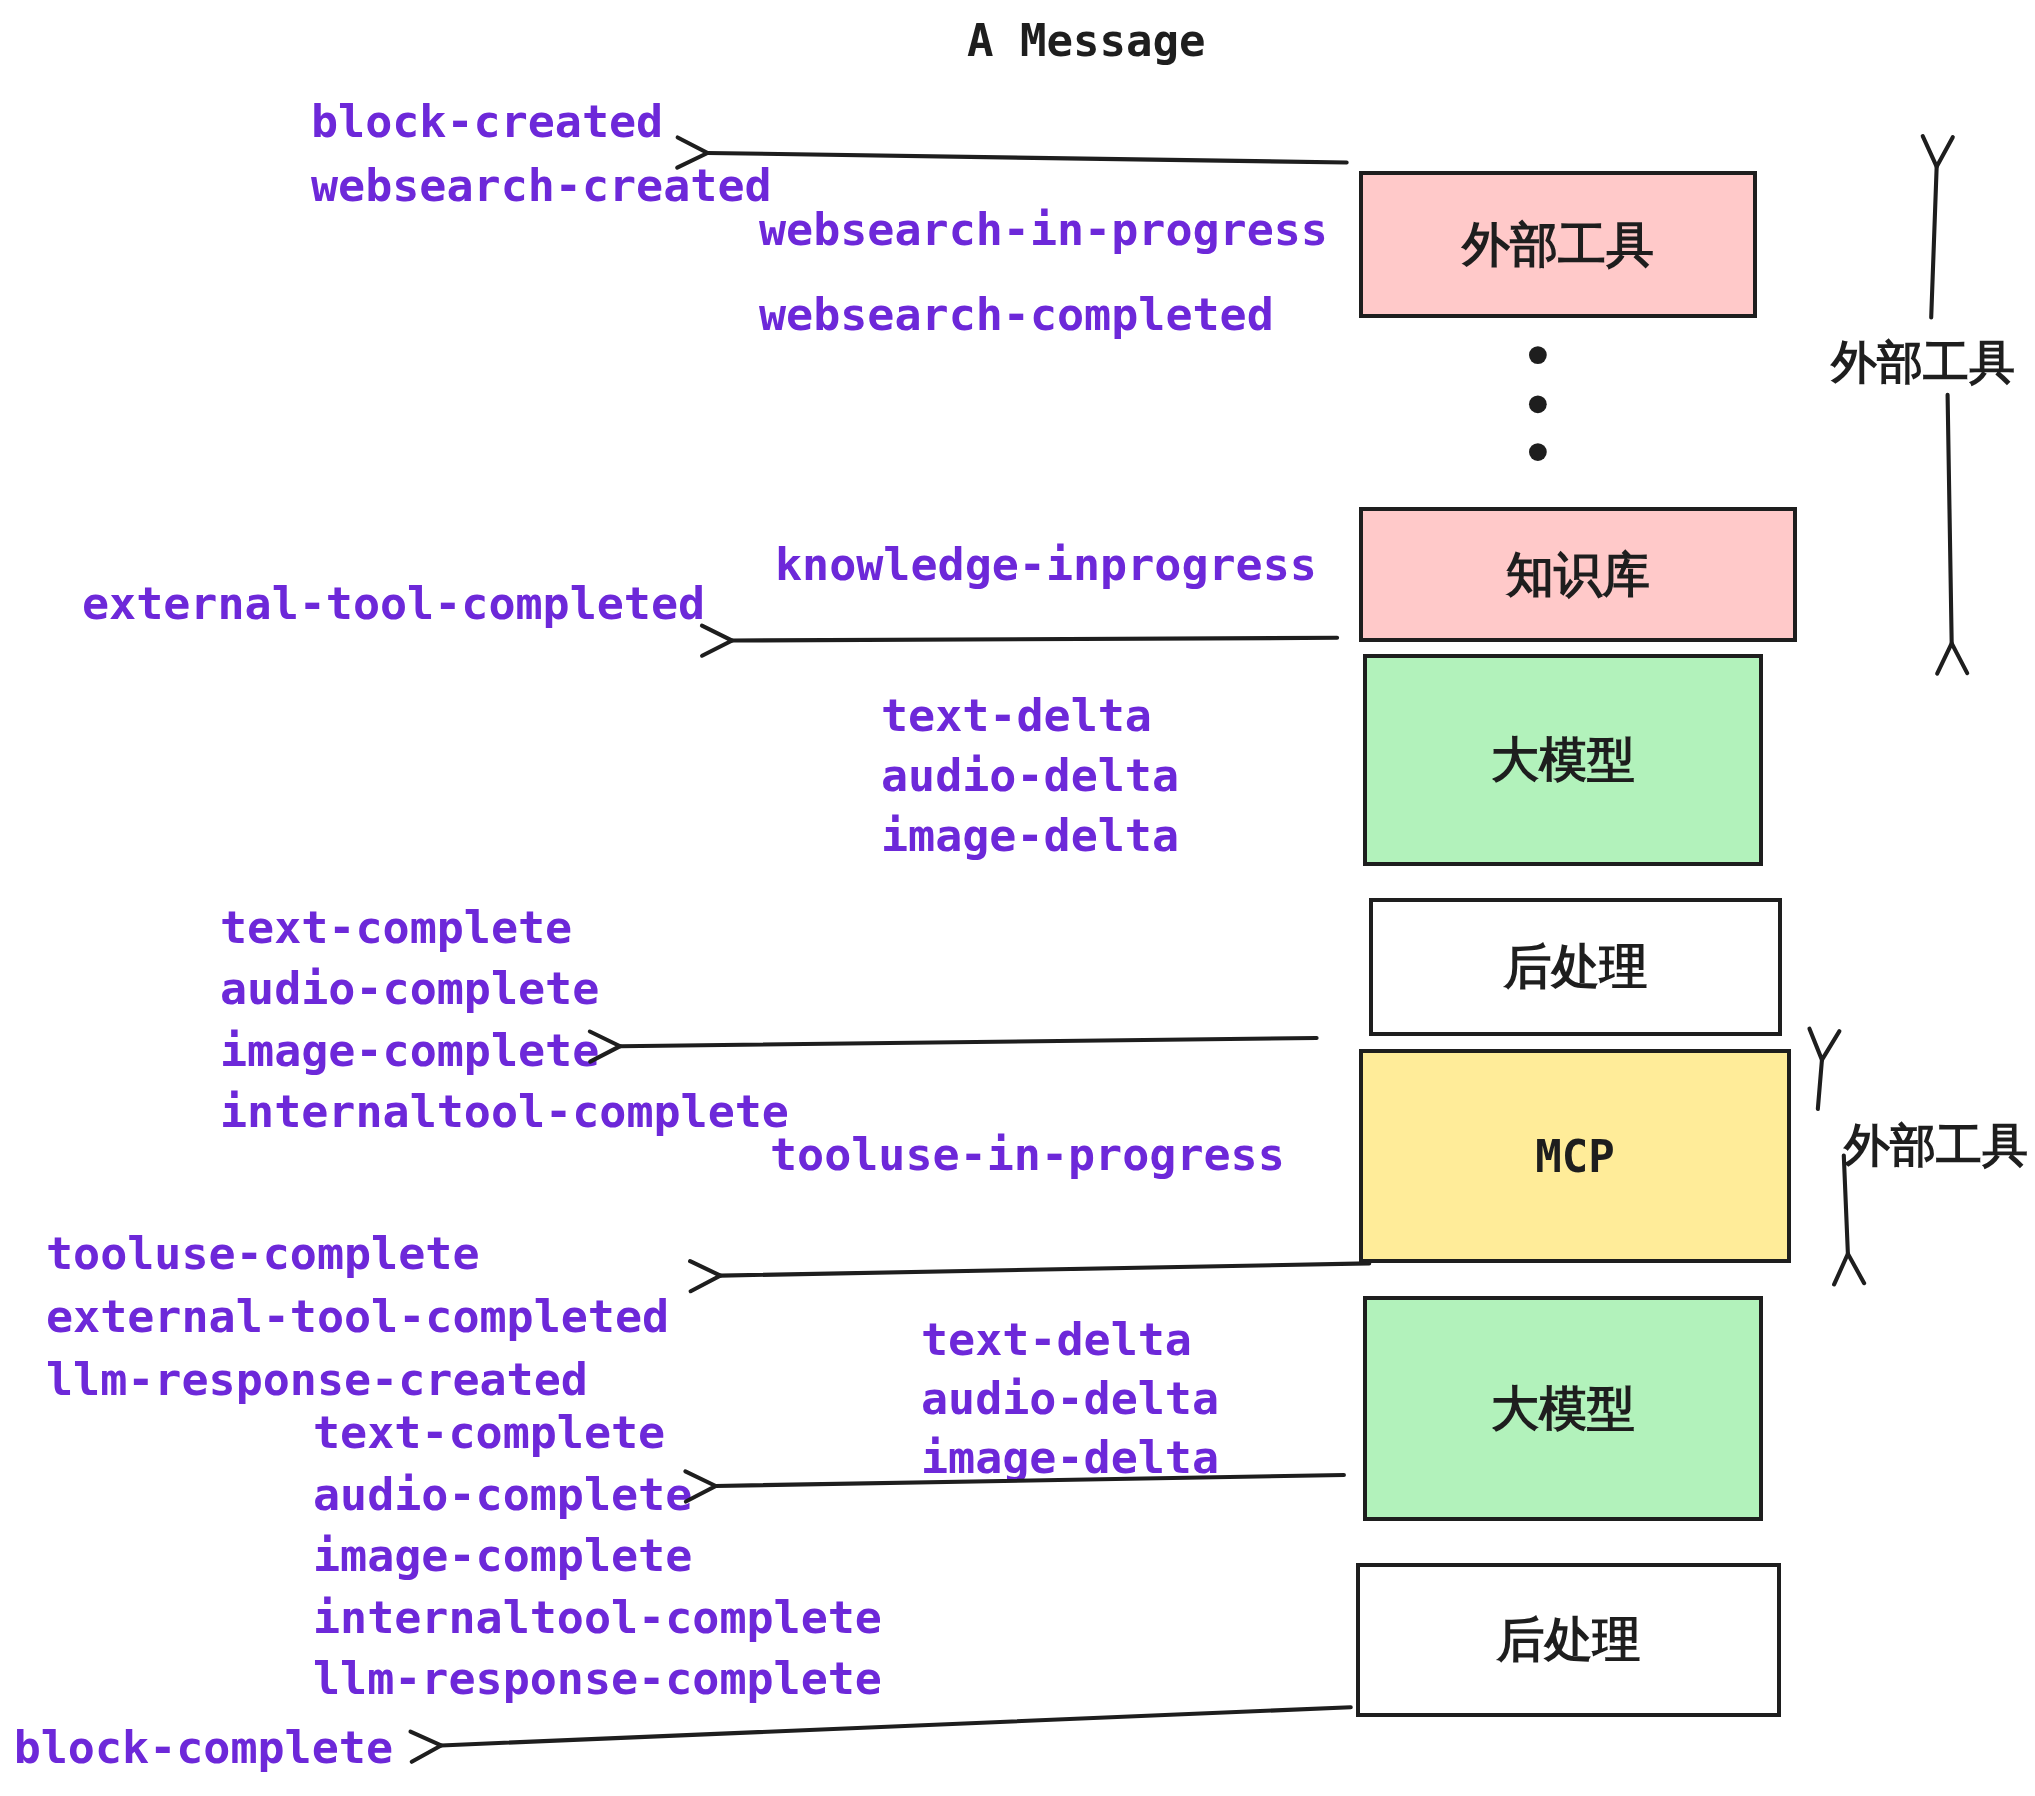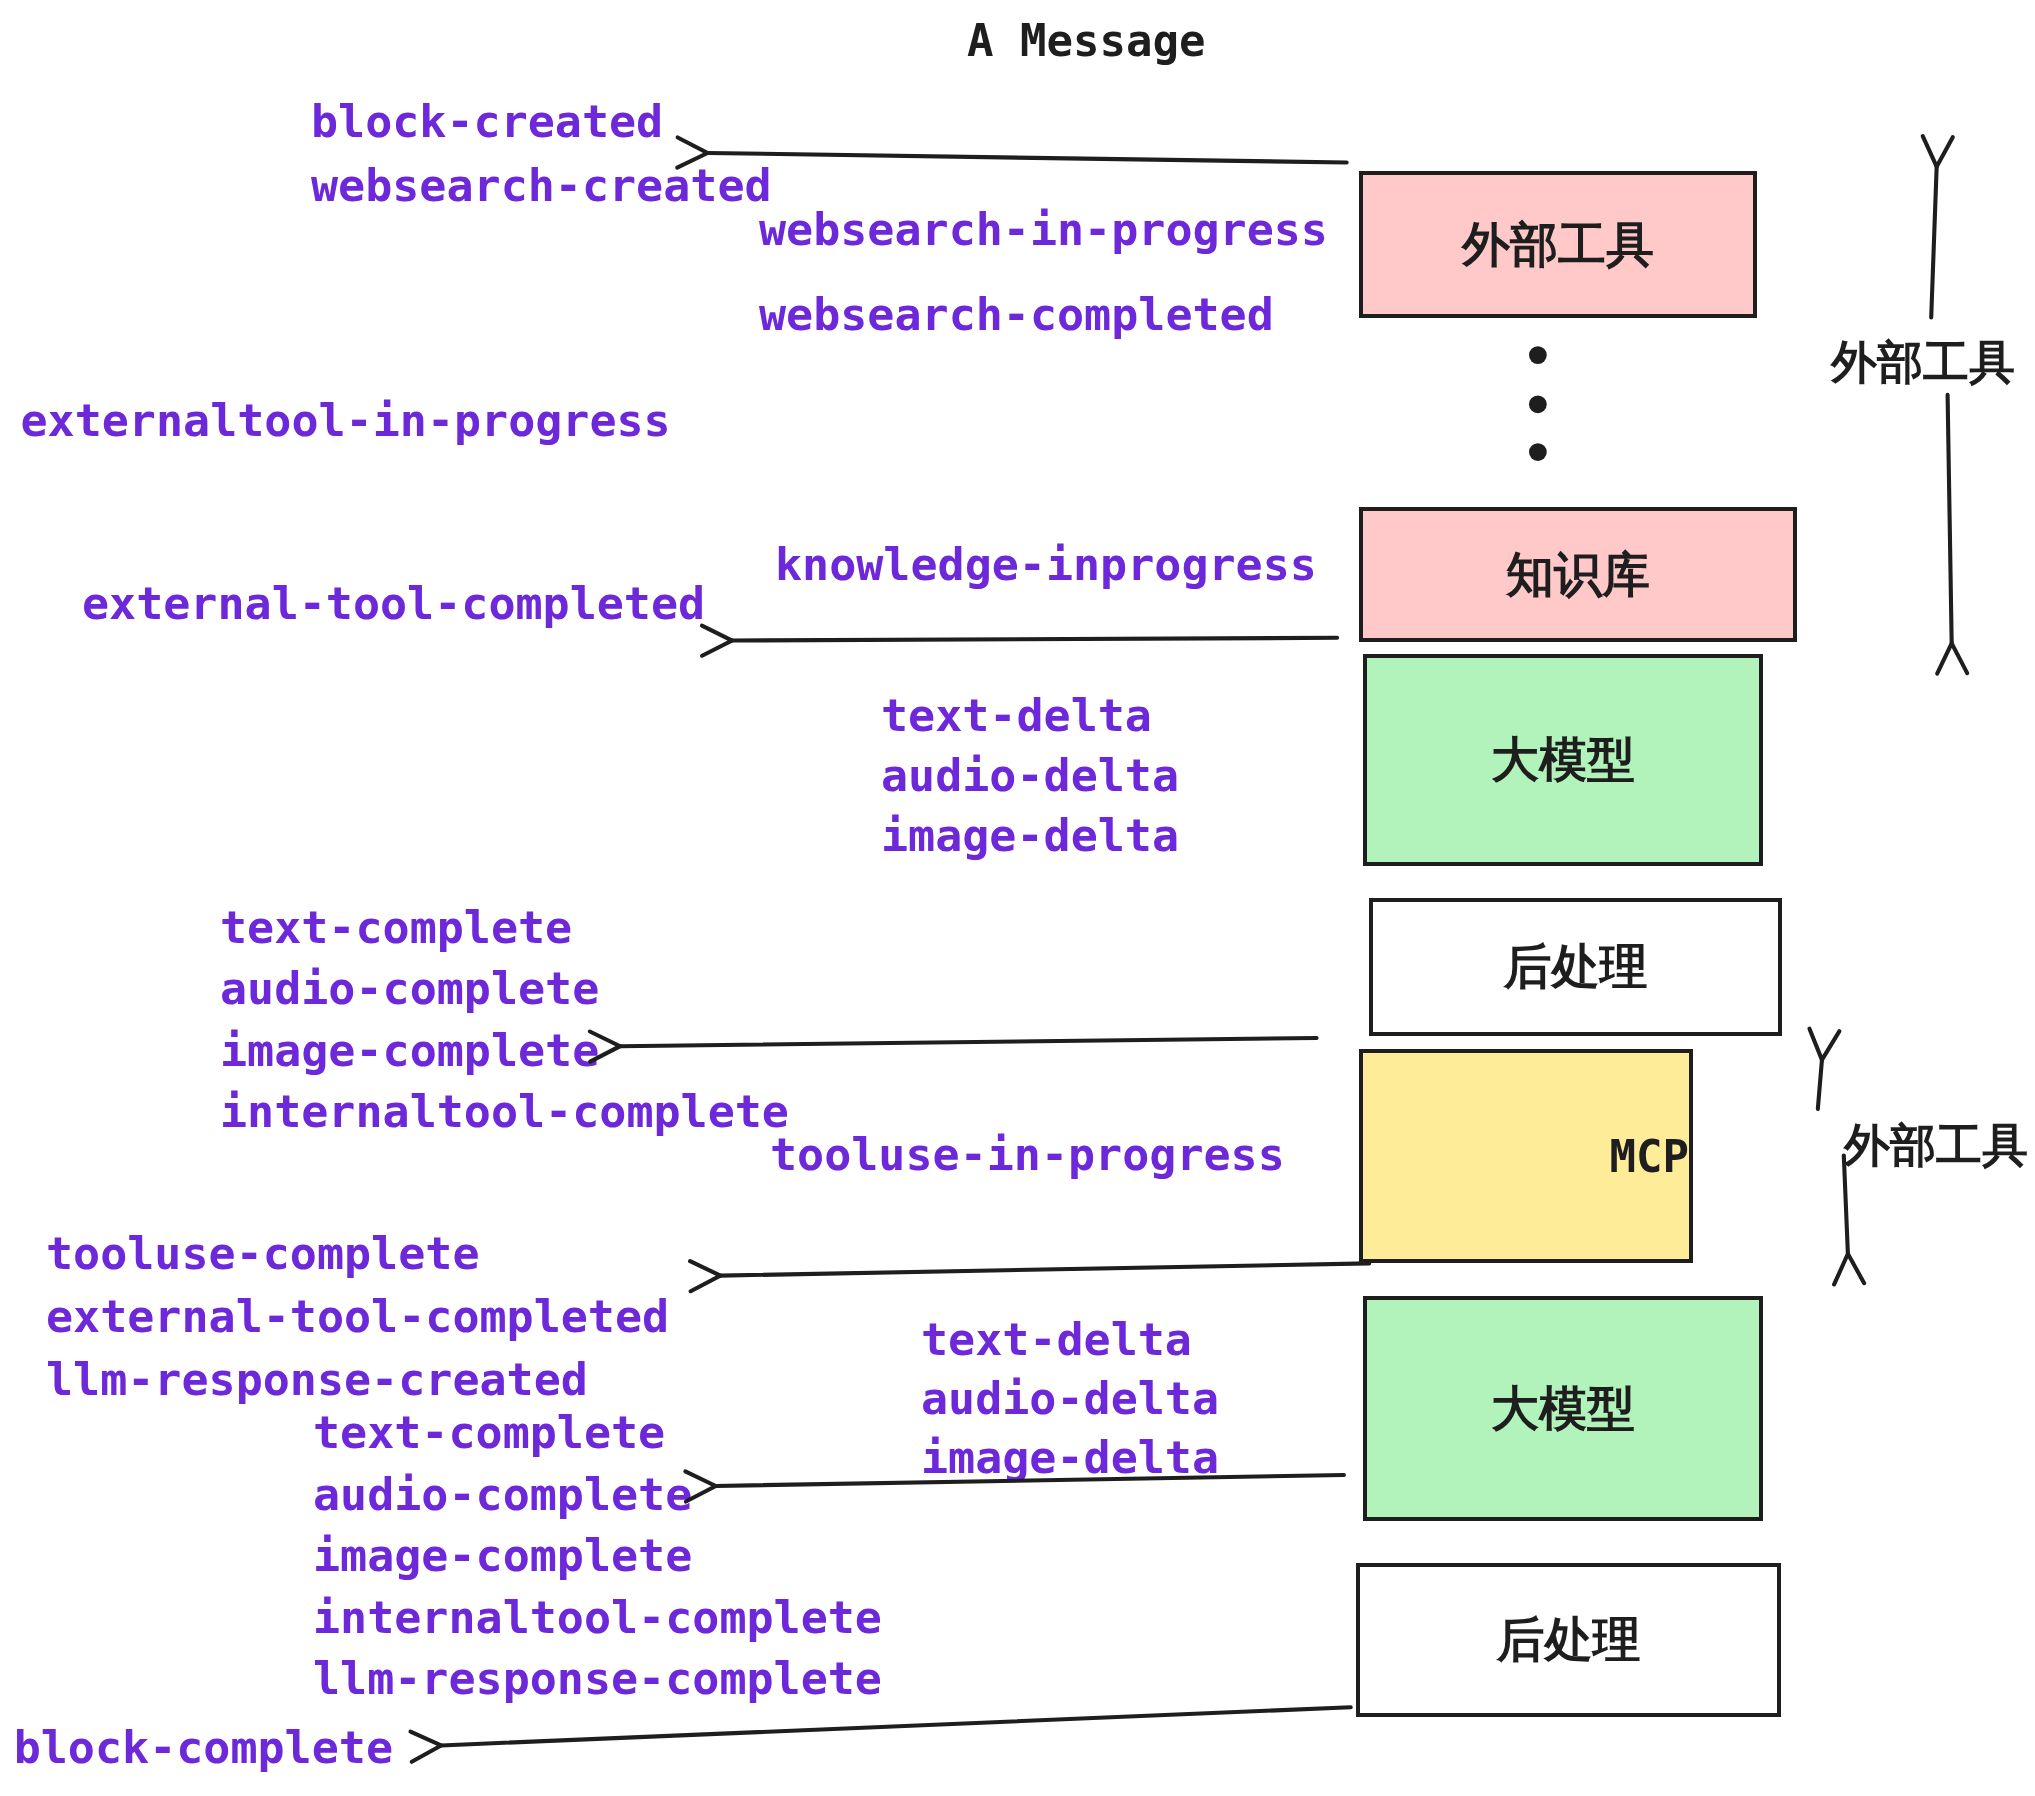--- a/index.html
+++ b/index.html
@@ -64,21 +64,20 @@
 <body>
 
 <div id="canvas">
 
   <div class="title" style="left:967px;top:15px;">A Message</div>
 
   <div class="ev" style="left:311px;top:97px;">block-created</div>
   <div class="ev" style="left:311px;top:161px;">websearch-created</div>
   <div class="ev" style="left:759px;top:205px;">websearch-in-progress</div>
   <div class="ev" style="left:759px;top:290px;">websearch-completed</div>
-  <div class="ev" style="left:20.5px;top:396px;">externaltool-in-progress</div>
   <div class="ev" style="left:775px;top:540px;">knowledge-inprogress</div>
   <div class="ev" style="left:82px;top:579px;">external-tool-completed</div>
 
   <div class="ev" style="left:881px;top:691px;">text-delta</div>
   <div class="ev" style="left:881px;top:751px;">audio-delta</div>
   <div class="ev" style="left:881px;top:811px;">image-delta</div>
 
   <div class="ev" style="left:220px;top:903px;">text-complete</div>
   <div class="ev" style="left:220px;top:964px;">audio-complete</div>
   <div class="ev" style="left:220px;top:1026px;">image-complete</div>
@@ -111,21 +110,21 @@
   </div>
 
   <div class="box" style="left: 1363px; top: 654px; width: 400px; height: 212px; background-color: rgb(178, 242, 187);">
     <span class="lbl">大模型</span>
   </div>
 
   <div class="box" style="left: 1369px; top: 898px; width: 413px; height: 138px; background-color: rgb(255, 255, 255);">
     <span class="lbl">后处理</span>
   </div>
 
-  <div class="box" style="left: 1359px; top: 1049px; width: 334px; height: 214px; background-color: rgb(255, 236, 153); justify-content: flex-end;">
+  <div class="box" style="left: 1359px; top: 1049px; width: 432px; height: 214px; background-color: rgb(255, 236, 153);">
     <span class="lbl mono">MCP</span>
   </div>
 
   <div class="box" style="left: 1363px; top: 1296px; width: 400px; height: 225px; background-color: rgb(178, 242, 187);">
     <span class="lbl">大模型</span>
   </div>
 
   <div class="box" style="left: 1356px; top: 1563px; width: 425px; height: 154px; background-color: rgb(255, 255, 255);">
     <span class="lbl">后处理</span>
   </div>

